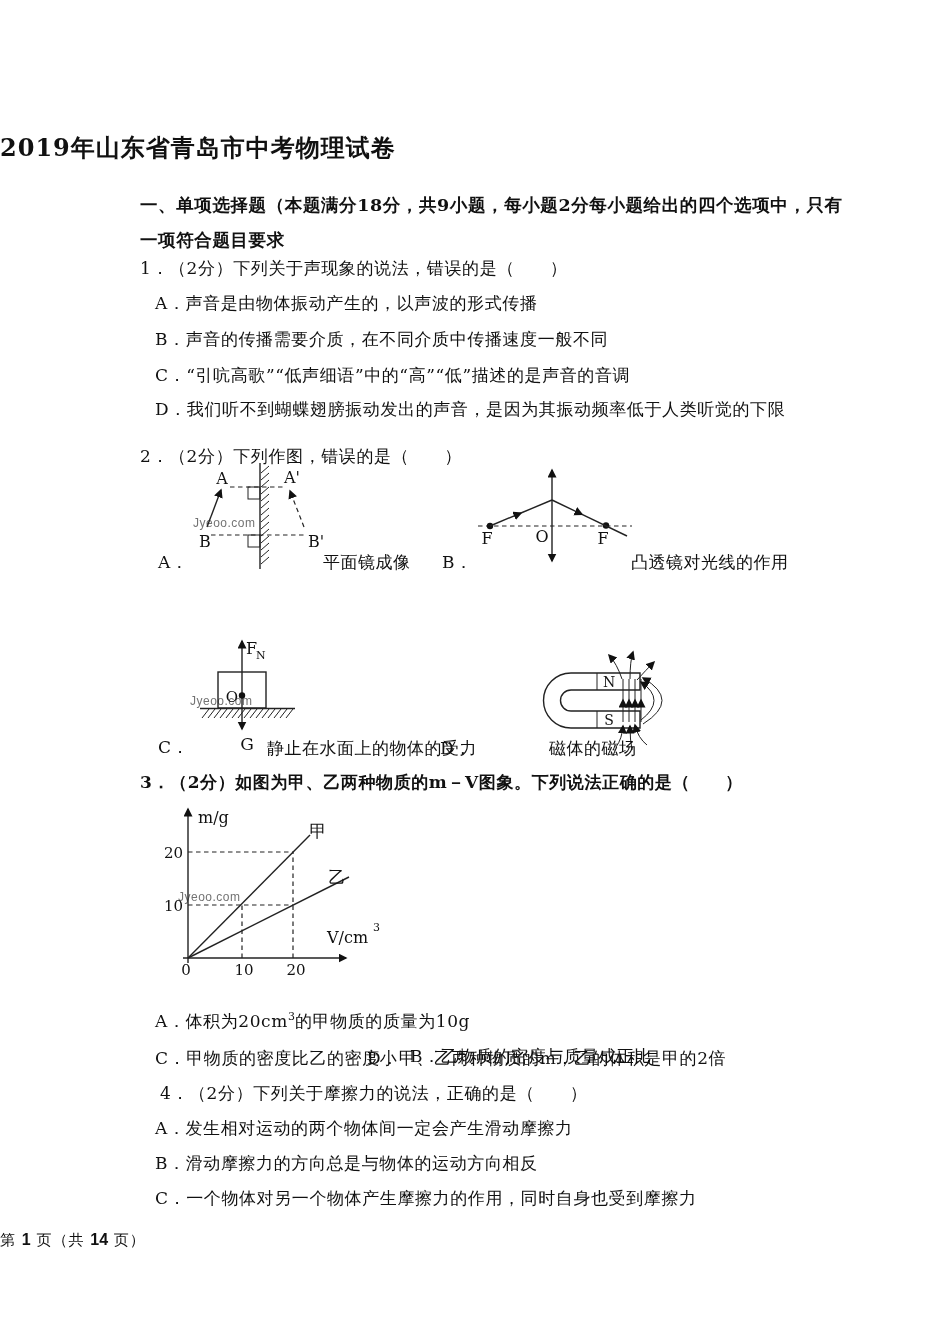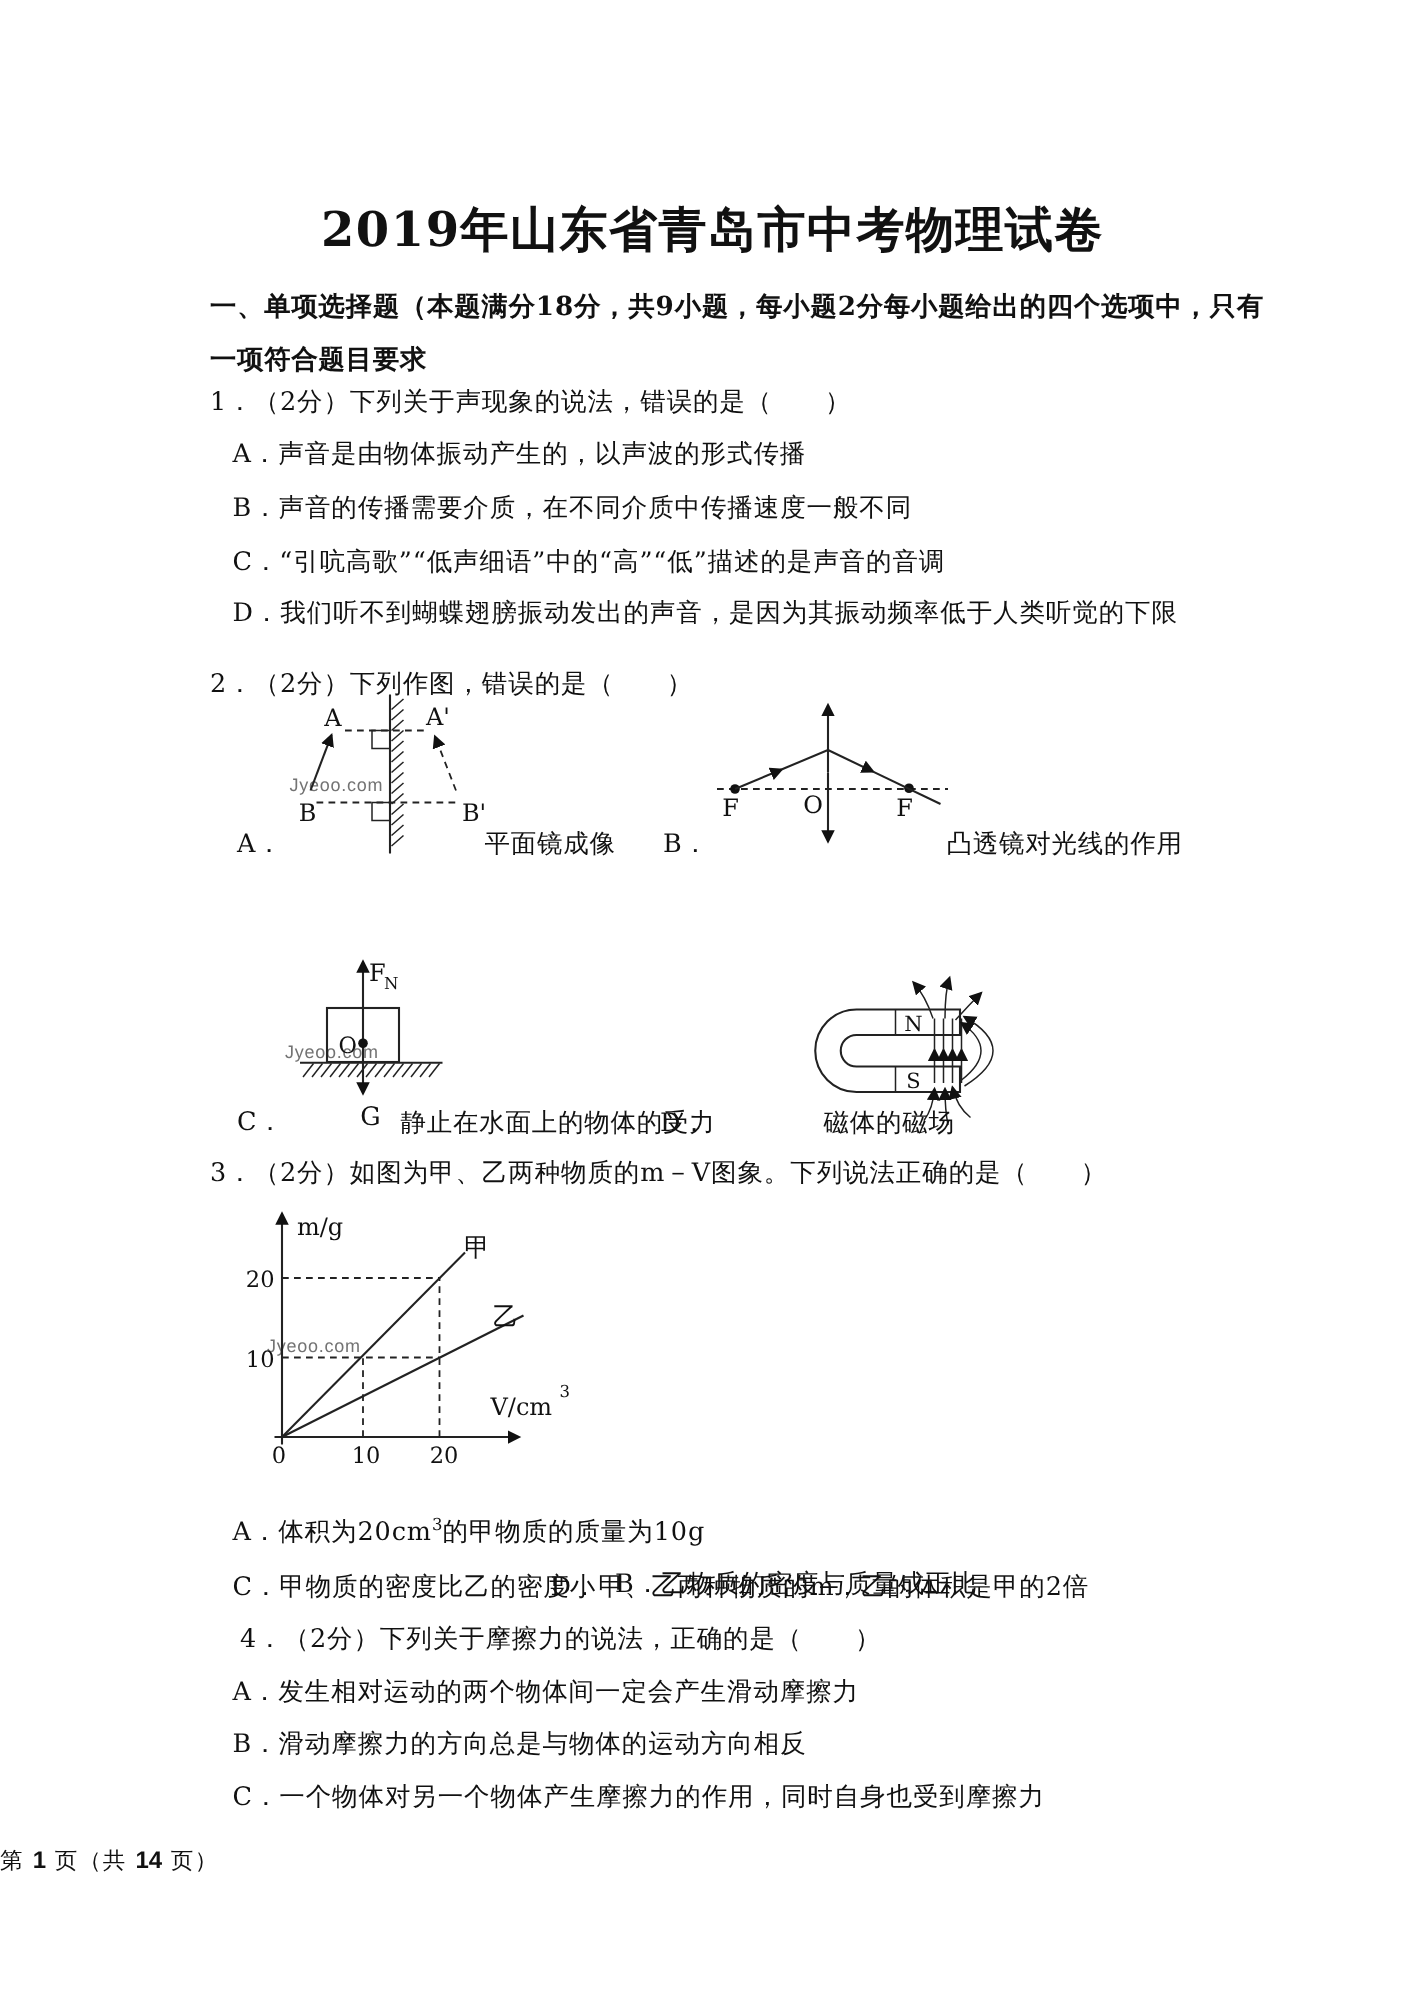--- a/index.html
+++ b/index.html
@@ -1,20 +1,20 @@
 <!DOCTYPE html>
 <html><head>
 <meta charset="utf-8">
 <style>
   html,body{margin:0;padding:0;background:#fff;}
   body{width:950px;height:1344px;position:relative;overflow:hidden;
        font-family:"DejaVu Serif","Liberation Serif",serif;color:#111;}
   .page{position:absolute;inset:0;background:#fff;}
   .line{position:absolute;font-size:17px;line-height:1.15;white-space:nowrap;letter-spacing:0.6px;}
-  .title{position:absolute;left:0;width:950px;text-align:center;font-size:32px;font-weight:bold;letter-spacing:1px;}
+  .title{position:absolute;left:0;width:950px;text-align:left;font-size:24px;font-weight:bold;letter-spacing:1px;}
   .hd{font-weight:bold;font-size:17.5px;}
   .cap{position:absolute;font-size:17px;white-space:nowrap;letter-spacing:0.5px;}
   .dia{position:absolute;}
   sup.s3{font-size:11px;vertical-align:super;letter-spacing:0;}
   .footer{position:absolute;left:0;width:912px;text-align:left;font-size:15px;letter-spacing:1px;}
   .fb{font-family:"Liberation Sans",sans-serif;font-weight:bold;font-size:16px;letter-spacing:0;}
   .wm{position:absolute;font-family:"Liberation Sans",sans-serif;font-size:12px;color:#737373;letter-spacing:0.5px;}
   svg text{font-family:"DejaVu Serif","Liberation Serif",serif;fill:#111;}
   svg .ln{stroke:#222;stroke-width:1.4;fill:none;}
   svg .thin{stroke:#222;stroke-width:1;fill:none;}
@@ -153,21 +153,21 @@
       <path d="M 99,104 Q 97,94 97,80" marker-end="url(#arr)"></path>
       <path d="M 114,99 Q 105,92 102,79" marker-end="url(#arr)"></path>
     </g>
   </svg>
 
   <div class="cap" style="left:158px;top:736px;">C．</div>
   <div class="cap" style="left:267px;top:737px;">静止在水面上的物体的受力</div>
   <div class="cap" style="left:440px;top:737px;">D．</div>
   <div class="cap" style="left:549px;top:737px;">磁体的磁场</div>
 
-  <div class="line" style="left:140px;top:773px;">3．（2分）如图为甲、乙两种物质的m－V图象。下列说法正确的是（　　）</div>
+  <div class="line" style="left:140px;top:773px;font-weight:bold;">3．（2分）如图为甲、乙两种物质的m－V图象。下列说法正确的是（　　）</div>
 
   <svg class="dia" style="left:150px;top:795px;" width="235" height="195" viewBox="0 0 235 195">
     <line class="ln" x1="38" y1="168" x2="38" y2="14" marker-end="url(#arr)"></line>
     <line class="ln" x1="33" y1="163" x2="196" y2="163" marker-end="url(#arr)"></line>
     <line class="dash" x1="38" y1="57" x2="143" y2="57"></line>
     <line class="dash" x1="38" y1="110" x2="143" y2="110"></line>
     <line class="dash" x1="92" y1="163" x2="92" y2="110"></line>
     <line class="dash" x1="143" y1="163" x2="143" y2="57"></line>
     <line class="ln" x1="38" y1="163" x2="160" y2="40"></line>
     <line class="ln" x1="38" y1="163" x2="199" y2="82"></line>

